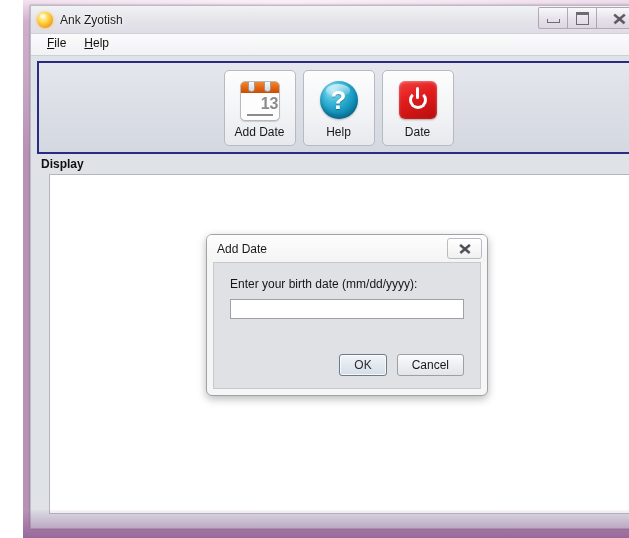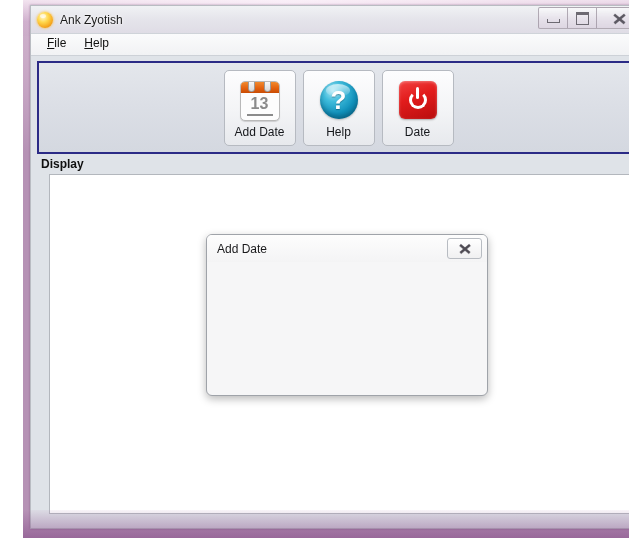--- a/index.html
+++ b/index.html
@@ -228,21 +228,21 @@
     position: absolute;
     top: -3px;
     width: 5px; height: 11px;
     border-radius: 3px;
     background: linear-gradient(180deg, #ffffff, #d9d9d9);
     border: 1px solid #9a9a9a;
   }
   .ico-cal .ring.l { left: 7px; }
   .ico-cal .ring.r { left: 23px; }
   .ico-cal .cal-num {
-    text-align: center;
+    text-align: right;
     font-size: 16px;
     font-weight: bold;
     color: #8b8b8b;
     line-height: 18px;
     margin-top: 2px;
     font-family: "Liberation Sans", sans-serif;
   }
   .ico-cal .cal-rule {
     width: 26px; height: 2px;
     background: #8b8b8b;
@@ -535,17 +535,25 @@
       <div class="display-label">Display</div>
       <div class="display-area"></div>
 
       <div class="dialog">
         <div class="dlg-title">
           <div class="dlg-title-text">Add Date</div>
           <div class="dlg-close">
             <div class="glyph-close"></div>
           </div>
         </div>
+        <div class="dlg-body">
+          <div class="dlg-prompt">Enter your birth date (mm/dd/yyyy):</div>
+          <input class="dlg-input" type="text" placeholder="" style="">
+          <div class="dlg-buttons">
+            <button class="dlg-btn default">OK</button>
+            <button class="dlg-btn">Cancel</button>
+          </div>
+        </div>
       </div>
 
     </div>
   </div>
 </div>
 
 </body></html>

